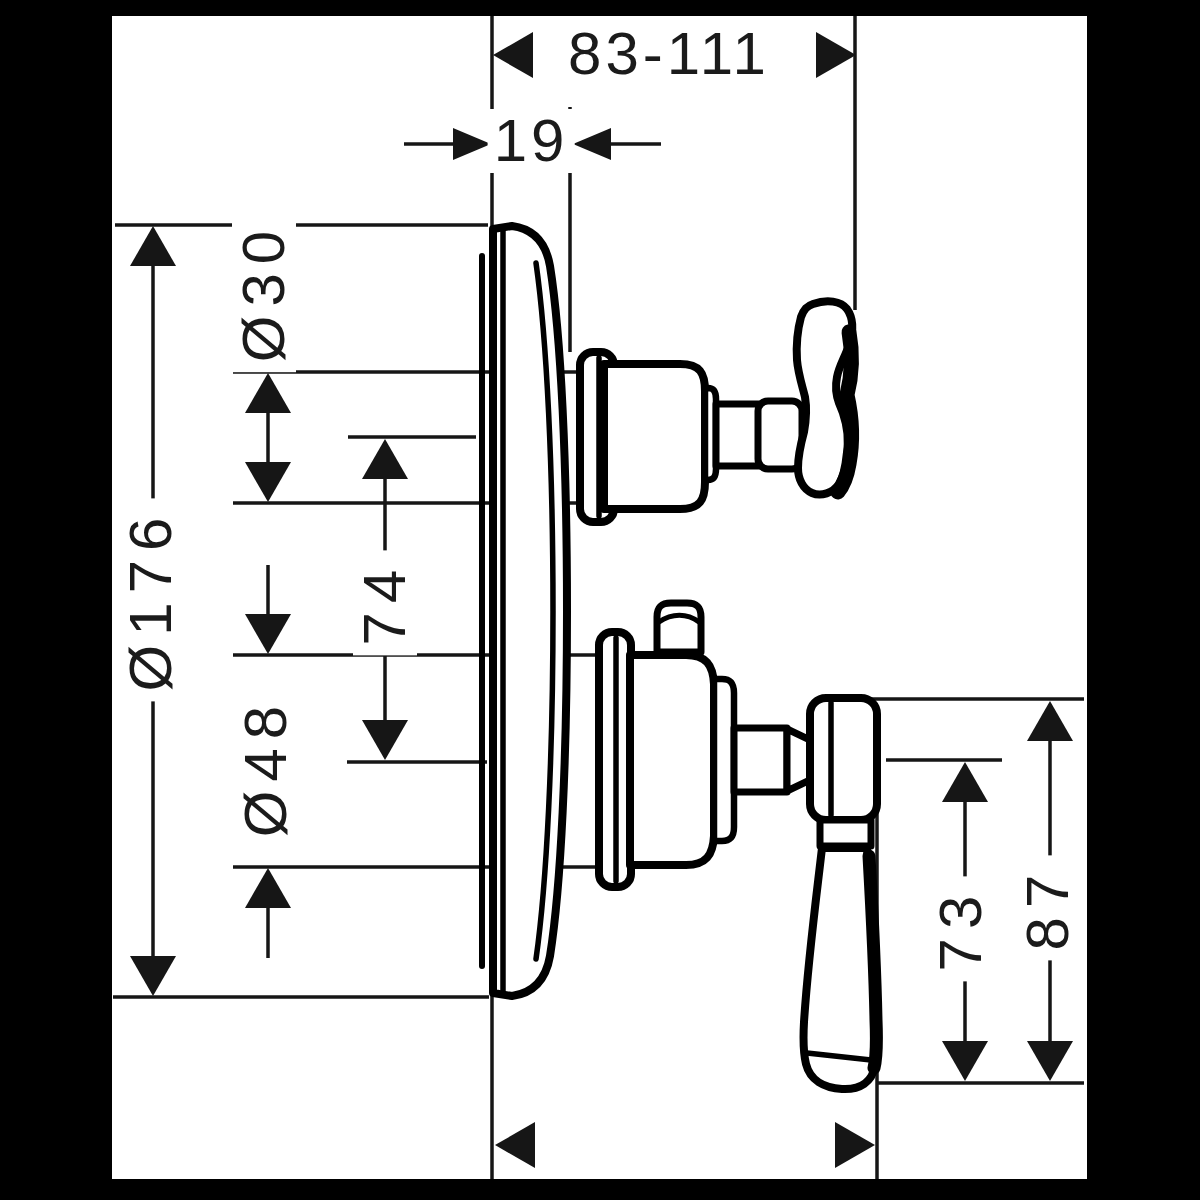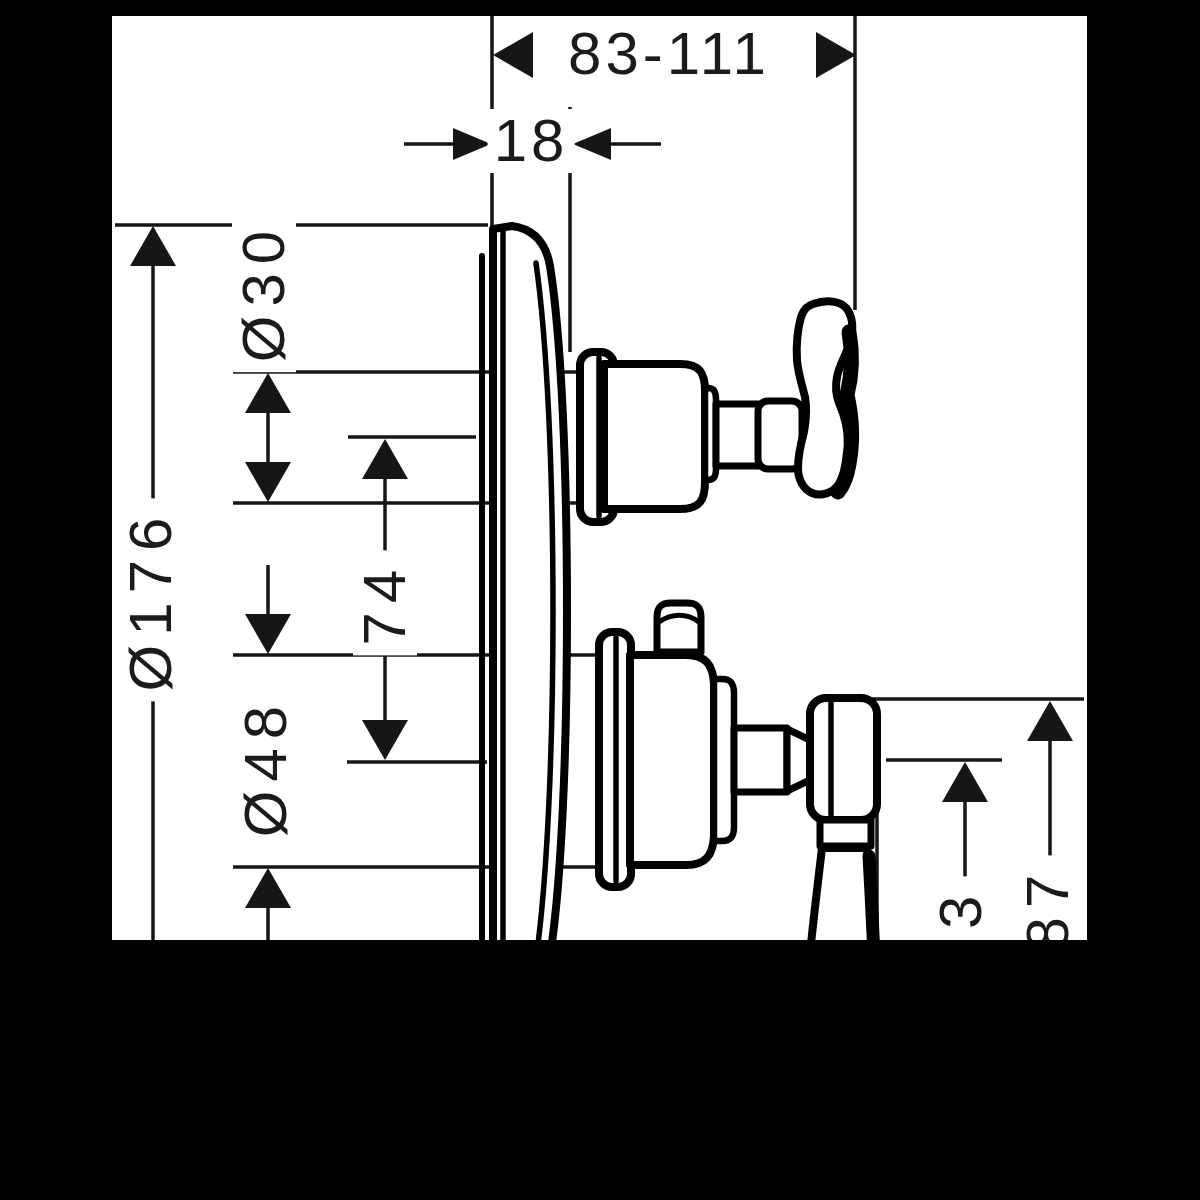--- a/index.html
+++ b/index.html
@@ -1,18 +1,18 @@
 <!DOCTYPE html>
 <html><head>
 <meta charset="utf-8">
 <style>
   html,body{margin:0;padding:0;background:#000;}
   .frame{
     position:relative;
-    width:1200px;height:940px;
+    width:1200px;height:1200px;
     background:#000;
     overflow:hidden;
     font-family:"Liberation Sans", sans-serif;
   }
   .canvas{
     position:absolute;left:112px;top:16px;width:975px;height:1163px;
     background:#fff;
   }
   svg.draw{position:absolute;left:0;top:0;width:1200px;height:1200px;}
   .lbl{
@@ -132,20 +132,20 @@
       <rect x="810" y="698" width="67" height="122" rx="16"></rect>
       <line x1="831" y1="703" x2="831" y2="815" stroke-width="5.5" fill="none"></line>
       <rect x="820" y="820" width="51" height="26" stroke-width="7"></rect>
       <path d="M822 848 L867 848 C870 900 874 960 876 1020 C877 1045 877 1058 875 1066 C872 1082 860 1090 842 1089 C824 1088 810 1080 806 1064 C803 1052 803 1040 804 1022 C808 960 816 900 822 848 Z"></path>
       <line x1="807" y1="1053" x2="871" y2="1060" stroke-width="5.5" fill="none"></line>
       <path d="M869 856 C872 910 875 970 876 1020 C877 1045 876 1060 874 1068" stroke-width="13" fill="none"></path>
     </g>
   </svg>
 
   <div class="lbl" style="left:669px;top:54px;">83-111</div>
-  <div class="lbl" style="left:531px;top:141px;">18</div>
+  <div class="lbl" style="left:531px;top:141px;">19</div>
   <div class="lbl rot" style="left:264px;top:292px;">Ø30</div>
   <div class="lbl rot" style="left:151px;top:600px;">Ø176</div>
   <div class="lbl rot" style="left:385px;top:603px;">74</div>
   <div class="lbl rot" style="left:266px;top:767px;">Ø48</div>
   <div class="lbl rot" style="left:961px;top:929px;">73</div>
   <div class="lbl rot" style="left:1048px;top:908px;">87</div>
 </div>
 
 </body></html>

